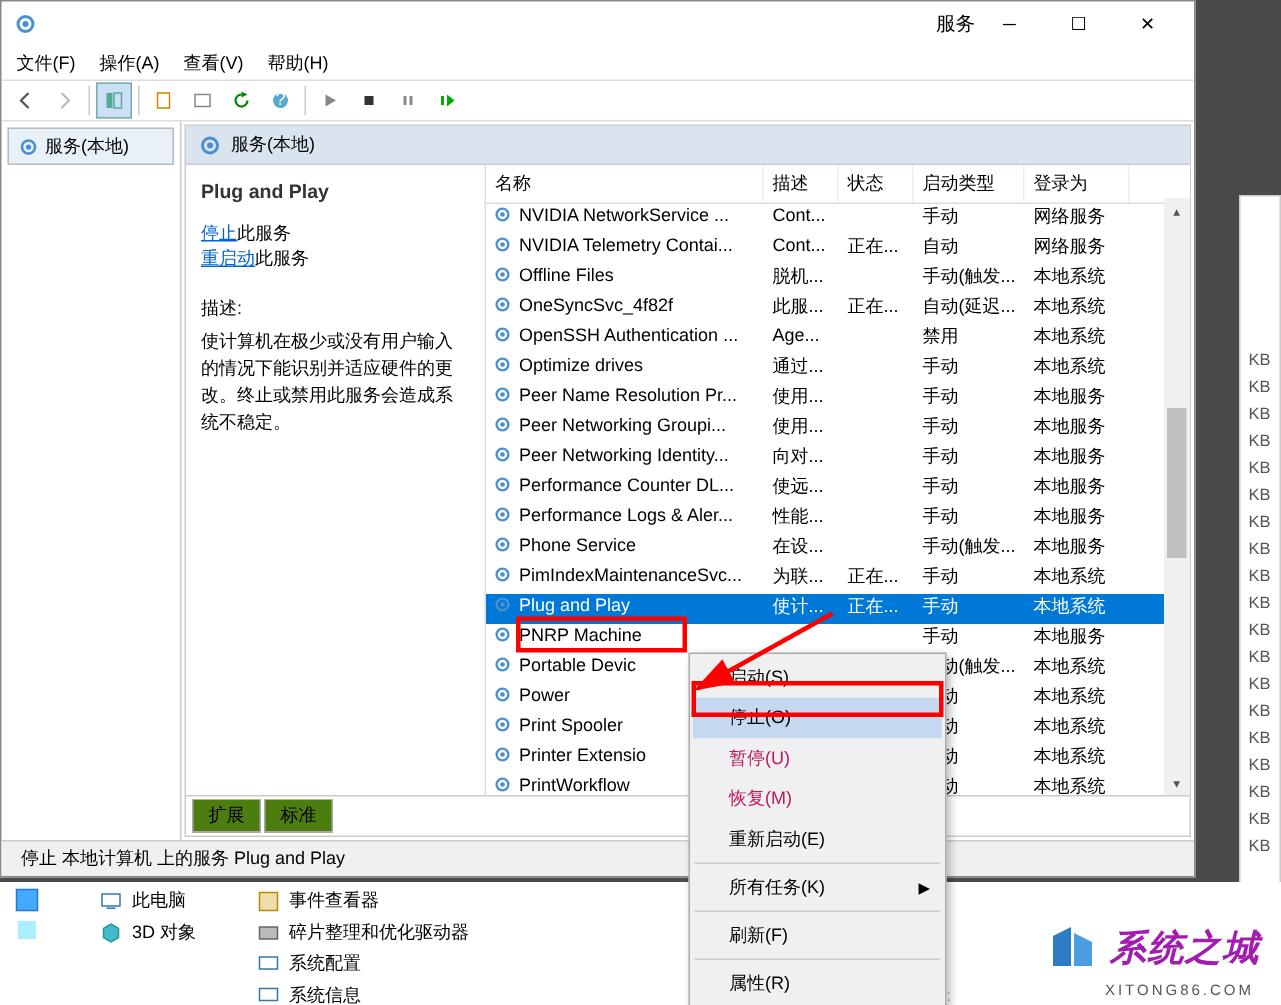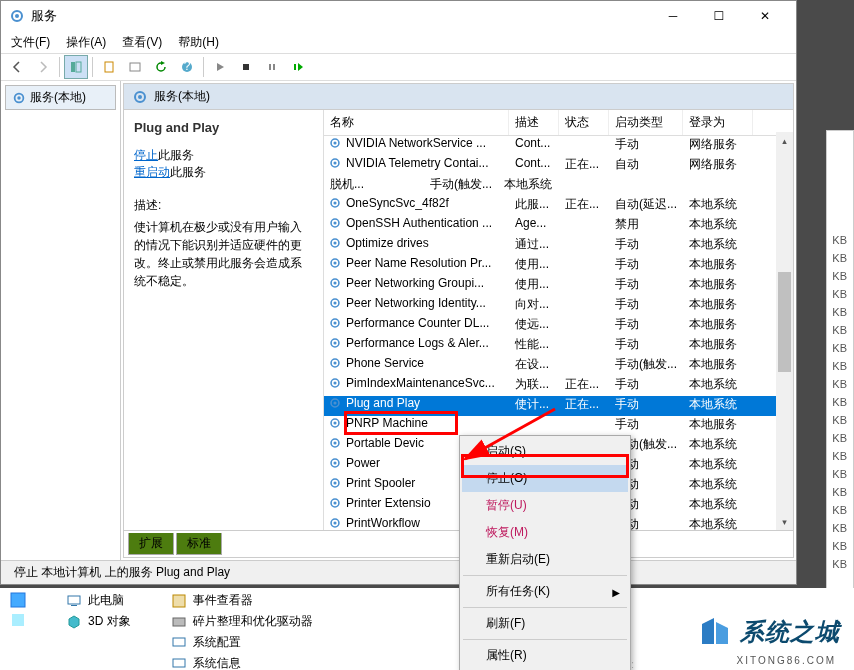--- a/index.html
+++ b/index.html
@@ -1,20 +1,20 @@
 <!DOCTYPE html>
 <html><head>
 <meta charset="utf-8">
 <style>
 * { box-sizing: border-box; margin: 0; padding: 0; font-family: "Microsoft YaHei", "Segoe UI", sans-serif; font-size: 12px; }
 body { background: #4a4a4a; width: 854px; height: 670px; overflow: hidden; position: relative; }
 .window { position: absolute; left: 0; top: 0; width: 797px; height: 585px; background: #fff; border: 1px solid #888; display: flex; flex-direction: column; }
 .titlebar { height: 30px; display: flex; align-items: center; padding: 0 8px; }
 .titlebar .title-icon { width: 16px; height: 16px; margin-right: 6px; }
-.titlebar .title-text { flex: 1; font-size: 13px; }
+.titlebar .title-text { flex: 1; font-size: 13px; text-align: right; }
 .win-controls { display: flex; }
 .win-btn { width: 46px; height: 30px; display: flex; align-items: center; justify-content: center; }
 .menubar { height: 22px; display: flex; align-items: flex-end; padding: 0 4px; gap: 4px; }
 .menubar span { padding: 2px 6px; }
 .toolbar { height: 28px; display: flex; align-items: center; padding: 0 4px; gap: 2px; border-top: 1px solid #ddd; border-bottom: 1px solid #ddd; }
 .tb-btn { width: 24px; height: 24px; display: flex; align-items: center; justify-content: center; border: 1px solid transparent; }
 .tb-sep { width: 1px; height: 20px; background: #ccc; margin: 0 2px; }
 .content { flex: 1; display: flex; min-height: 0; }
 .tree-pane { width: 120px; border-right: 1px solid #ccc; padding: 4px; }
 .tree-item { display: flex; align-items: center; padding: 3px 6px; gap: 4px; }
@@ -51,21 +51,21 @@
 .ctx-sep { height: 1px; background: #ccc; margin: 2px 1px; }
 .ctx-arrow { position: absolute; right: 8px; top: 50%; transform: translateY(-50%); font-size: 10px; }
 .red-box { position: absolute; border: 3px solid #ff0000; z-index: 200; pointer-events: none; }
 .bg-panel { position: absolute; right: 0; top: 130px; width: 28px; height: 470px; background: #fff; border: 1px solid #ccc; }
 .bg-row { height: 18px; display: flex; justify-content: flex-end; padding-right: 6px; align-items: center; color: #555; font-size: 11px; }
 .bottom-bar { position: absolute; left: 0; bottom: 0; width: 854px; height: 82px; background: #fff; }
 .bottom-icons { display: flex; padding: 4px 10px; gap: 40px; }
 .bottom-col { display: flex; flex-direction: column; gap: 4px; }
 .bottom-item { display: flex; align-items: center; gap: 6px; }
 .logo { position: absolute; right: 14px; bottom: 18px; display: flex; align-items: center; gap: 6px; }
-.logo-text { font-size: 24px; font-weight: bold; font-style: italic; color: #0c4a6e; letter-spacing: 1px; }
+.logo-text { font-size: 24px; font-weight: bold; font-style: italic; color: #a21caf; letter-spacing: 1px; }
 .logo-sub { position: absolute; right: 18px; bottom: 4px; font-size: 10px; color: #555; letter-spacing: 2px; }
 .timestamp { position: absolute; right: 220px; bottom: 0; font-size: 11px; color: #c0c0c0; }
 .red-arrow { position: absolute; z-index: 201; pointer-events: none; }
 .scrollbar { position: absolute; right: 0; top: 22px; bottom: 0; width: 17px; background: #f0f0f0; }
 .scroll-thumb { position: absolute; left: 2px; right: 2px; top: 140px; height: 100px; background: #c0c0c0; }
 .scroll-btn { width: 17px; height: 17px; background: #f0f0f0; display: flex; align-items: center; justify-content: center; font-size: 9px; color: #555; }
 </style>
 </head>
 <body>
 
@@ -239,20 +239,27 @@
                     <circle cx="8" cy="8" r="1.8" fill="#4a90d0"></circle>
                   </svg>
                   <span>NVIDIA Telemetry Contai...</span>
                 </div>
                 <div class="col-desc">Cont...</div>
                 <div class="col-status">正在...</div>
                 <div class="col-startup">自动</div>
                 <div class="col-logon">网络服务</div>
               </div>
               <div class="list-row">
+                <div class="col-name">
+                  <svg class="gear-icon" viewBox="0 0 16 16">
+                    <circle cx="8" cy="8" r="4.5" fill="none" stroke="#4a90d0" stroke-width="1.8"></circle>
+                    <circle cx="8" cy="8" r="1.8" fill="#4a90d0"></circle>
+                  </svg>
+                  <span>Offline Files</span>
+                </div>
                 <div class="col-desc">脱机...</div>
                 <div class="col-status"></div>
                 <div class="col-startup">手动(触发...</div>
                 <div class="col-logon">本地系统</div>
               </div>
               <div class="list-row">
                 <div class="col-name">
                   <svg class="gear-icon" viewBox="0 0 16 16">
                     <circle cx="8" cy="8" r="4.5" fill="none" stroke="#4a90d0" stroke-width="1.8"></circle>
                     <circle cx="8" cy="8" r="1.8" fill="#4a90d0"></circle>

